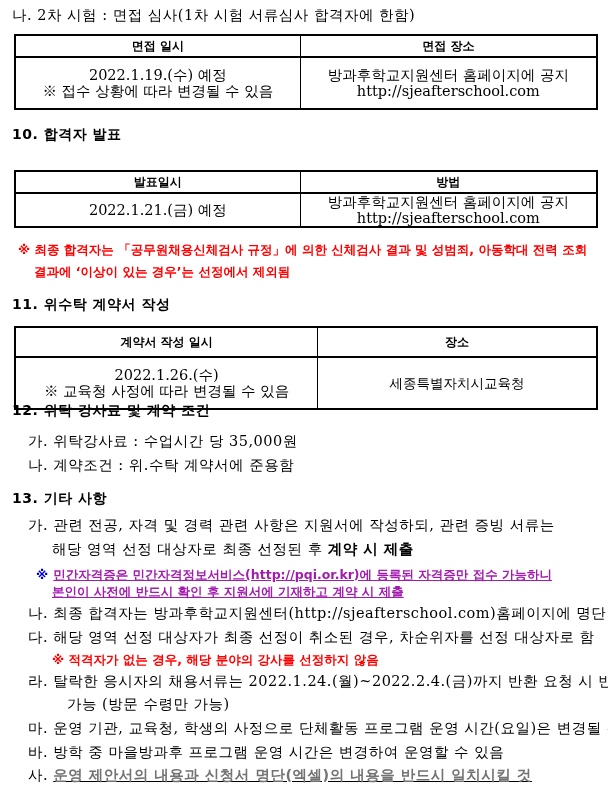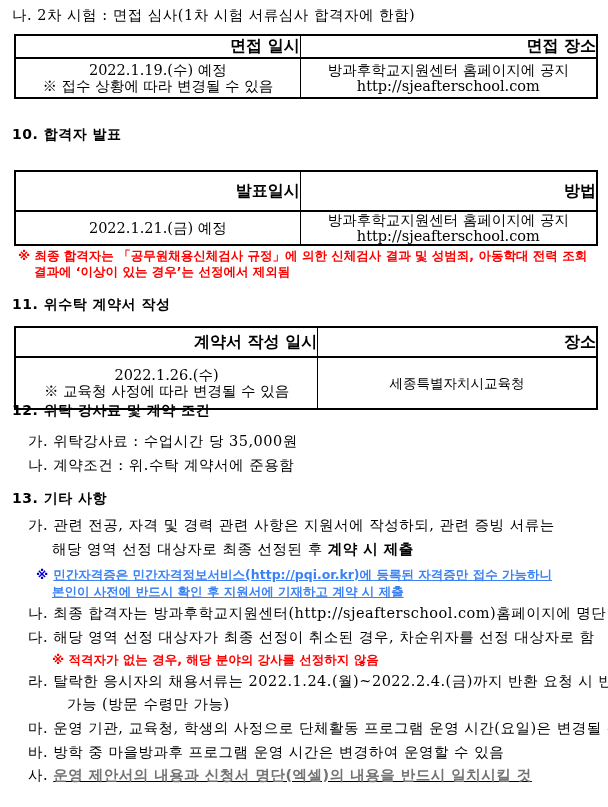--- a/index.html
+++ b/index.html
@@ -6,70 +6,70 @@
   body { width:608px; height:807px; position:relative; overflow:hidden;
          font-family:"DejaVu Serif","Liberation Serif",serif; color:#000; }
   .abs { position:absolute; }
   .line { font-size:14.5px; white-space:nowrap; letter-spacing:0.5px; }
   .heading { font-family:"DejaVu Sans","Liberation Sans",sans-serif; font-weight:bold;
              font-size:14px; white-space:nowrap; letter-spacing:0.5px; }
   table.t { position:absolute; border-collapse:collapse; left:14px; width:584px;
             border:2px solid #000; }
   table.t th, table.t td { border:1px solid #000; text-align:center; padding:0; font-size:14.5px; }
   table.t th { font-family:"DejaVu Sans","Liberation Sans",sans-serif; font-weight:bold;
-               font-size:16px; border-bottom:2px solid #000;text-align:right; }
+               font-size:12px; border-bottom:2px solid #000; }
   table.t td { line-height:16px; }
   .red { color:#ff0000; font-family:"DejaVu Sans","Liberation Sans",sans-serif;
          font-weight:bold; font-size:12.5px; white-space:nowrap; }
-  .blue { color:#3b82f6; font-family:"DejaVu Sans","Liberation Sans",sans-serif;
+  .blue { color:#a21caf; font-family:"DejaVu Sans","Liberation Sans",sans-serif;
           font-weight:bold; font-size:12.5px; white-space:nowrap; text-decoration:underline; }
   .bold-s { font-family:"DejaVu Sans","Liberation Sans",sans-serif; font-weight:bold; }
   .ul-red { color:#737373; font-family:"DejaVu Sans","Liberation Sans",sans-serif;
             font-weight:bold; text-decoration:underline; text-decoration-color:#000; }
 </style>
 </head>
 <body>
 
 <div class="abs line" style="left:12px;top:6px;">나. 2차 시험 : 면접 심사(1차 시험 서류심사 합격자에 한함)</div>
 <table class="t" style="top:34px;">
   <tbody>
       <tr style="height:22px;">
     <th style="width:49%;">면접 일시</th>
     <th>면접 장소</th>
   </tr>
-  <tr style="height:40px;">
+  <tr style="height:52px;">
     <td>
       <div>2022.1.19.(수) 예정</div>
       <div>※ 접수 상황에 따라 변경될 수 있음</div>
     </td>
     <td>
       <div>방과후학교지원센터 홈페이지에 공지</div>
       <div>http://sjeafterschool.com</div>
     </td>
   </tr>
 </tbody>
   </table>
 
 <div class="abs heading" style="left:12px;top:126px;">10. 합격자 발표</div>
 <table class="t" style="top:170px;">
   <tbody>
-      <tr style="height:40px;margin-left:20px;">
+      <tr style="height:22px;margin-left:20px;">
     <th style="width:49%;">발표일시</th>
     <th>방법</th>
   </tr>
   <tr style="height:28px;">
     <td>2022.1.21.(금) 예정</td>
     <td>
       <div>방과후학교지원센터 홈페이지에 공지</div>
       <div>http://sjeafterschool.com</div>
     </td>
   </tr>
 </tbody>
   </table>
-<div class="abs red" style="left:18px;top:248px;">
+<div class="abs red" style="left:18px;top:242px;">
   <span>※</span>
   <span>최종 합격자는 「공무원채용신체검사 규정」에 의한 신체검사 결과 및 성범죄, 아동학대 전력 조회</span>
 </div>
 <div class="abs red" style="left:34px;top:264px;">결과에 ‘이상이 있는 경우’는 선정에서 제외됨</div>
 
 <div class="abs heading" style="left:12px;top:296px;">11. 위수탁 계약서 작성</div>
 <table class="t" style="top:326px;">
   <tbody>
       <tr style="height:30px;">
     <th style="width:52%;">계약서 작성 일시</th>

